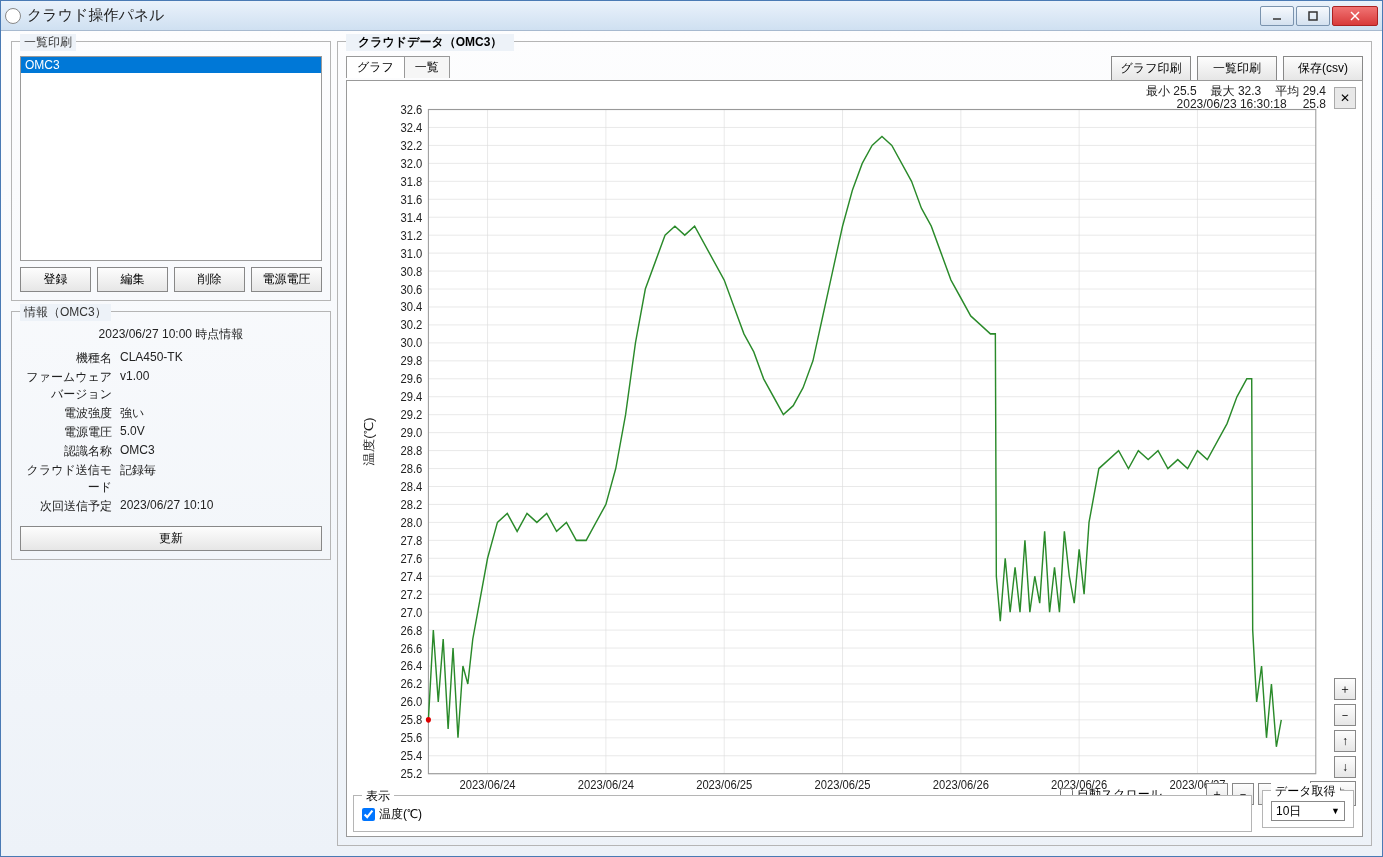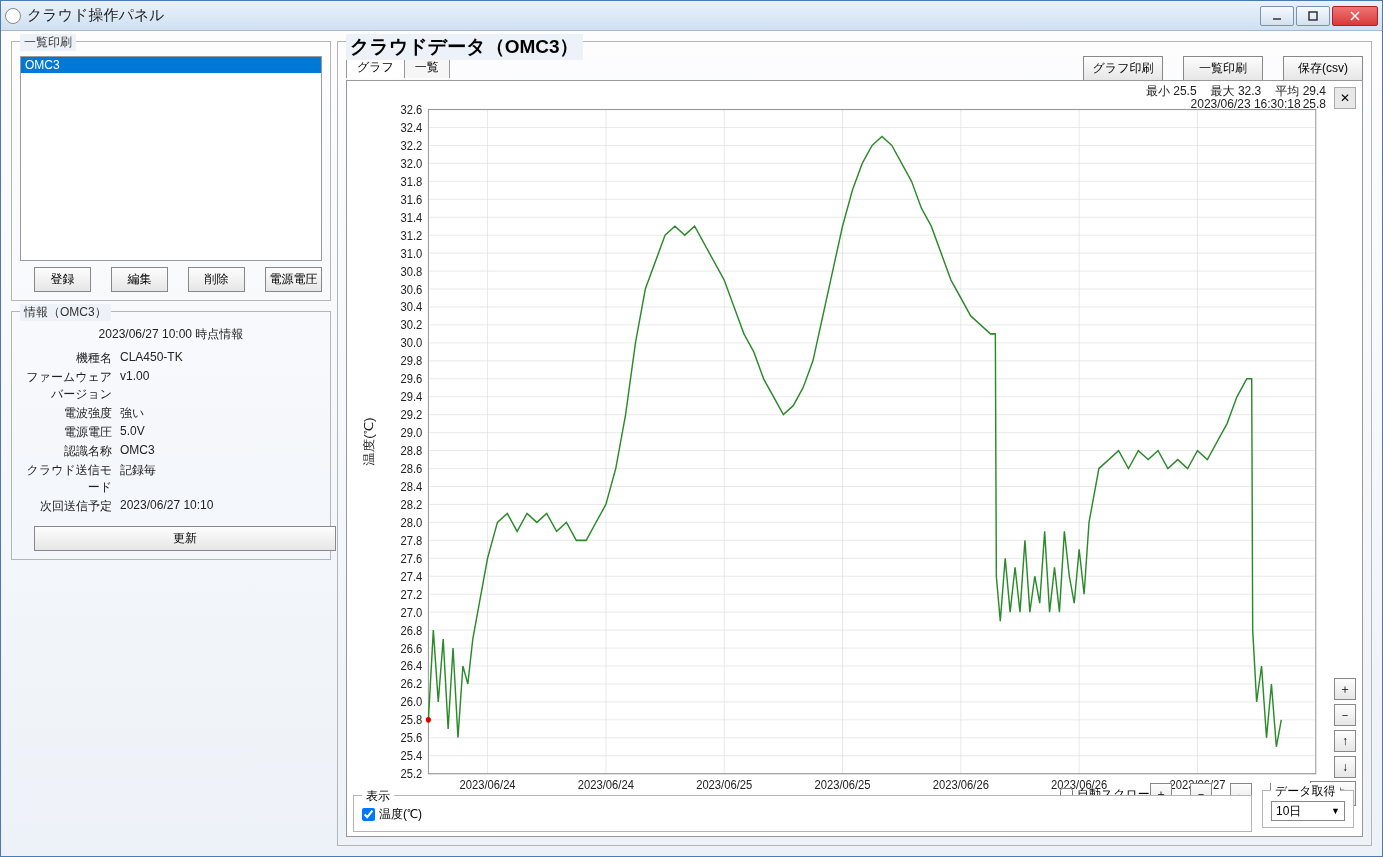--- a/index.html
+++ b/index.html
@@ -76,42 +76,41 @@
 
 .btn-row { display: flex; gap: 6px; margin-top: 6px; }
 .btn {
   border: 1px solid #888;
   background: linear-gradient(#fdfdfd, #e6e6e6);
   padding: 3px 0;
   font-size: 12px;
   text-align: center;
   cursor: default;
   flex: 1;
-  margin-left: 14px;
 }
 .btn.small { flex: none; width: 22px; height: 22px; padding: 0; line-height: 20px; }
 .btn.wide { width: 100%; }
 
 .info-row { display: flex; padding: 1px 0; }
 .info-label { width: 100px; text-align: right; color: #222; padding-right: 8px; }
 .info-value { flex: 1; color: #222; }
 .info-timestamp { text-align: center; margin-bottom: 6px; color: #222; }
 
 
 .right-col { flex: 1; display: flex; flex-direction: column; }
 .right-groupbox {
   flex: 1; border: 1px solid #b5b5b5;
   position: relative;
   padding: 14px 8px 8px 8px;
   display: flex; flex-direction: column;
 }
 .right-groupbox > .legend {
   position: absolute; top: -8px; left: 8px;
-  background: #edf2f8; padding: 0 4px;
-  font-size: 19px; font-weight: bold; text-align: right;
+  background: #edf2f8; padding: 0 12px;
+  font-size: 12px; font-weight: bold; text-align: right;
 }
 
 .toolbar-row {
   display: flex; align-items: flex-start; gap: 8px;
 }
 .tabs { display: flex; }
 .tab {
   border: 1px solid #999; border-bottom: none;
   padding: 2px 10px;
   background: #f6f6f6;
@@ -128,21 +127,21 @@
   position: relative; display: flex; flex-direction: column;
   margin-top: -1px;
 }
 
 .chart-stats {
   position: absolute; top: 2px; right: 36px;
   font-size: 12px; color: #222;
   display: flex; gap: 14px;
   background: #fff;
 }
-.chart-stats-sub { position: absolute; top: 16px; right: 36px; font-size: 12px; color:#222; display:flex; gap:2px; }
+.chart-stats-sub { position: absolute; top: 16px; right: 36px; font-size: 12px; color:#222; display:flex; gap:16px; }
 .chart-close {
   position: absolute; top: 6px; right: 6px;
   width: 22px; height: 22px;
   border: 1px solid #aaa; background: #e8e8e8;
   text-align: center; line-height: 20px;
   cursor: default;
 }
 
 .plot-area {
   flex: 1; position: relative; margin: 6px 36px 6px 10px;

